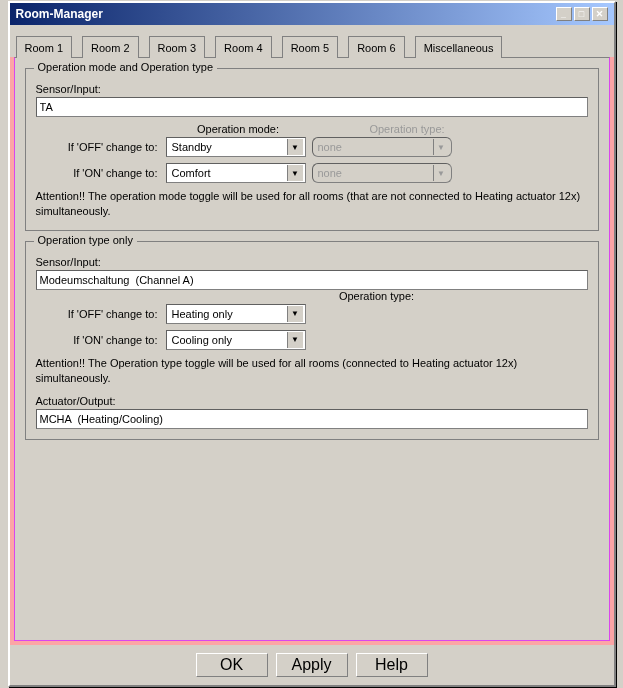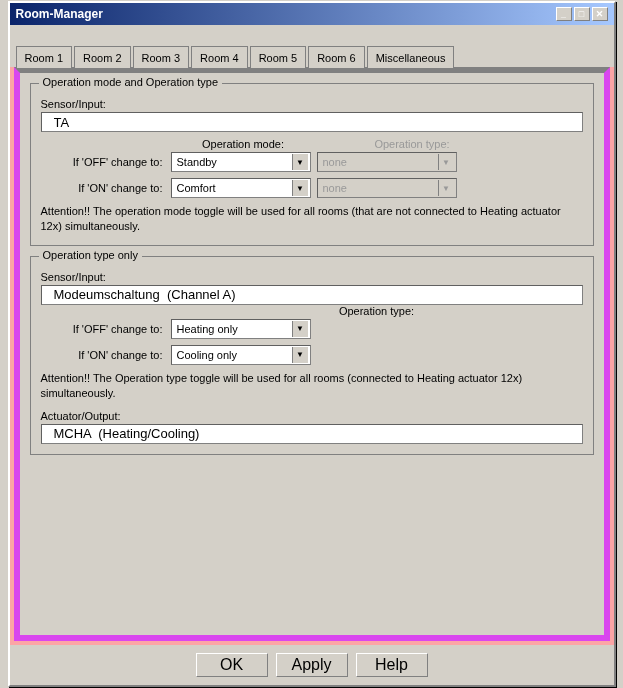--- a/index.html
+++ b/index.html
@@ -52,22 +52,22 @@
       align-items: center;
       justify-content: center;
       cursor: pointer;
       font-weight: bold;
     }
     .title-btn.close {
       background: #d4d0c8;
     }
     .tab-bar {
       display: flex;
-      padding: 20px 6px 0;
-      gap: 2px;
+      padding: 10px 6px 0;
+      gap: 10px;
       background: #d4d0c8;
       align-items: flex-end;
     }
     .tab {
       padding: 3px 8px;
       background: #d4d0c8;
       border: 1px solid #808080;
       border-bottom: none;
       cursor: pointer;
       font-size: 11px;
@@ -82,21 +82,21 @@
       border-top: 1px solid #fff;
       border-left: 1px solid #fff;
       border-right: 1px solid #808080;
       border-bottom: 1px solid #d4d0c8;
       z-index: 1;
       font-weight: normal;
     }
     .tab-content {
       flex: 1;
       background: #d4d0c8;
-      border: 6px solid #d946ef;
+      border: 1px solid #d946ef;
       border-top-color: #808080;
       margin: 0 4px 4px 4px;
       padding: 10px;
       overflow: auto;
     }
     .group-box {
       border: 1px solid #808080;
       margin-bottom: 10px;
       padding: 6px 10px 10px;
       position: relative;
@@ -115,22 +115,22 @@
       padding-right: 8px;
       font-size: 11px;
     }
     .input-text {
       width: 100%;
       height: 20px;
       background: white;
       border: 1px solid #808080;
       border-top-color: #606060;
       border-left-color: #606060;
-      font-size: 13px;
-      padding: 1px 12px;
+      font-size: 11px;
+      padding: 1px 3px;
     }
     .full-width-input {
       width: 100%;
     }
     .headers-row {
       display: flex;
       margin-bottom: 2px;
       padding-left: 130px;
       gap: 24px;
     }
@@ -153,20 +153,21 @@
       width: 140px;
       display: flex;
       align-items: center;
       justify-content: space-between;
       cursor: pointer;
       position: relative;
     }
     .select-box.disabled {
       background: #d4d0c8;
       color: #999;
+      border-radius: 6px;
     }
     .select-arrow {
       width: 16px;
       height: 100%;
       background: #d4d0c8;
       border-left: 1px solid #808080;
       display: flex;
       align-items: center;
       justify-content: center;
       font-size: 8px;

